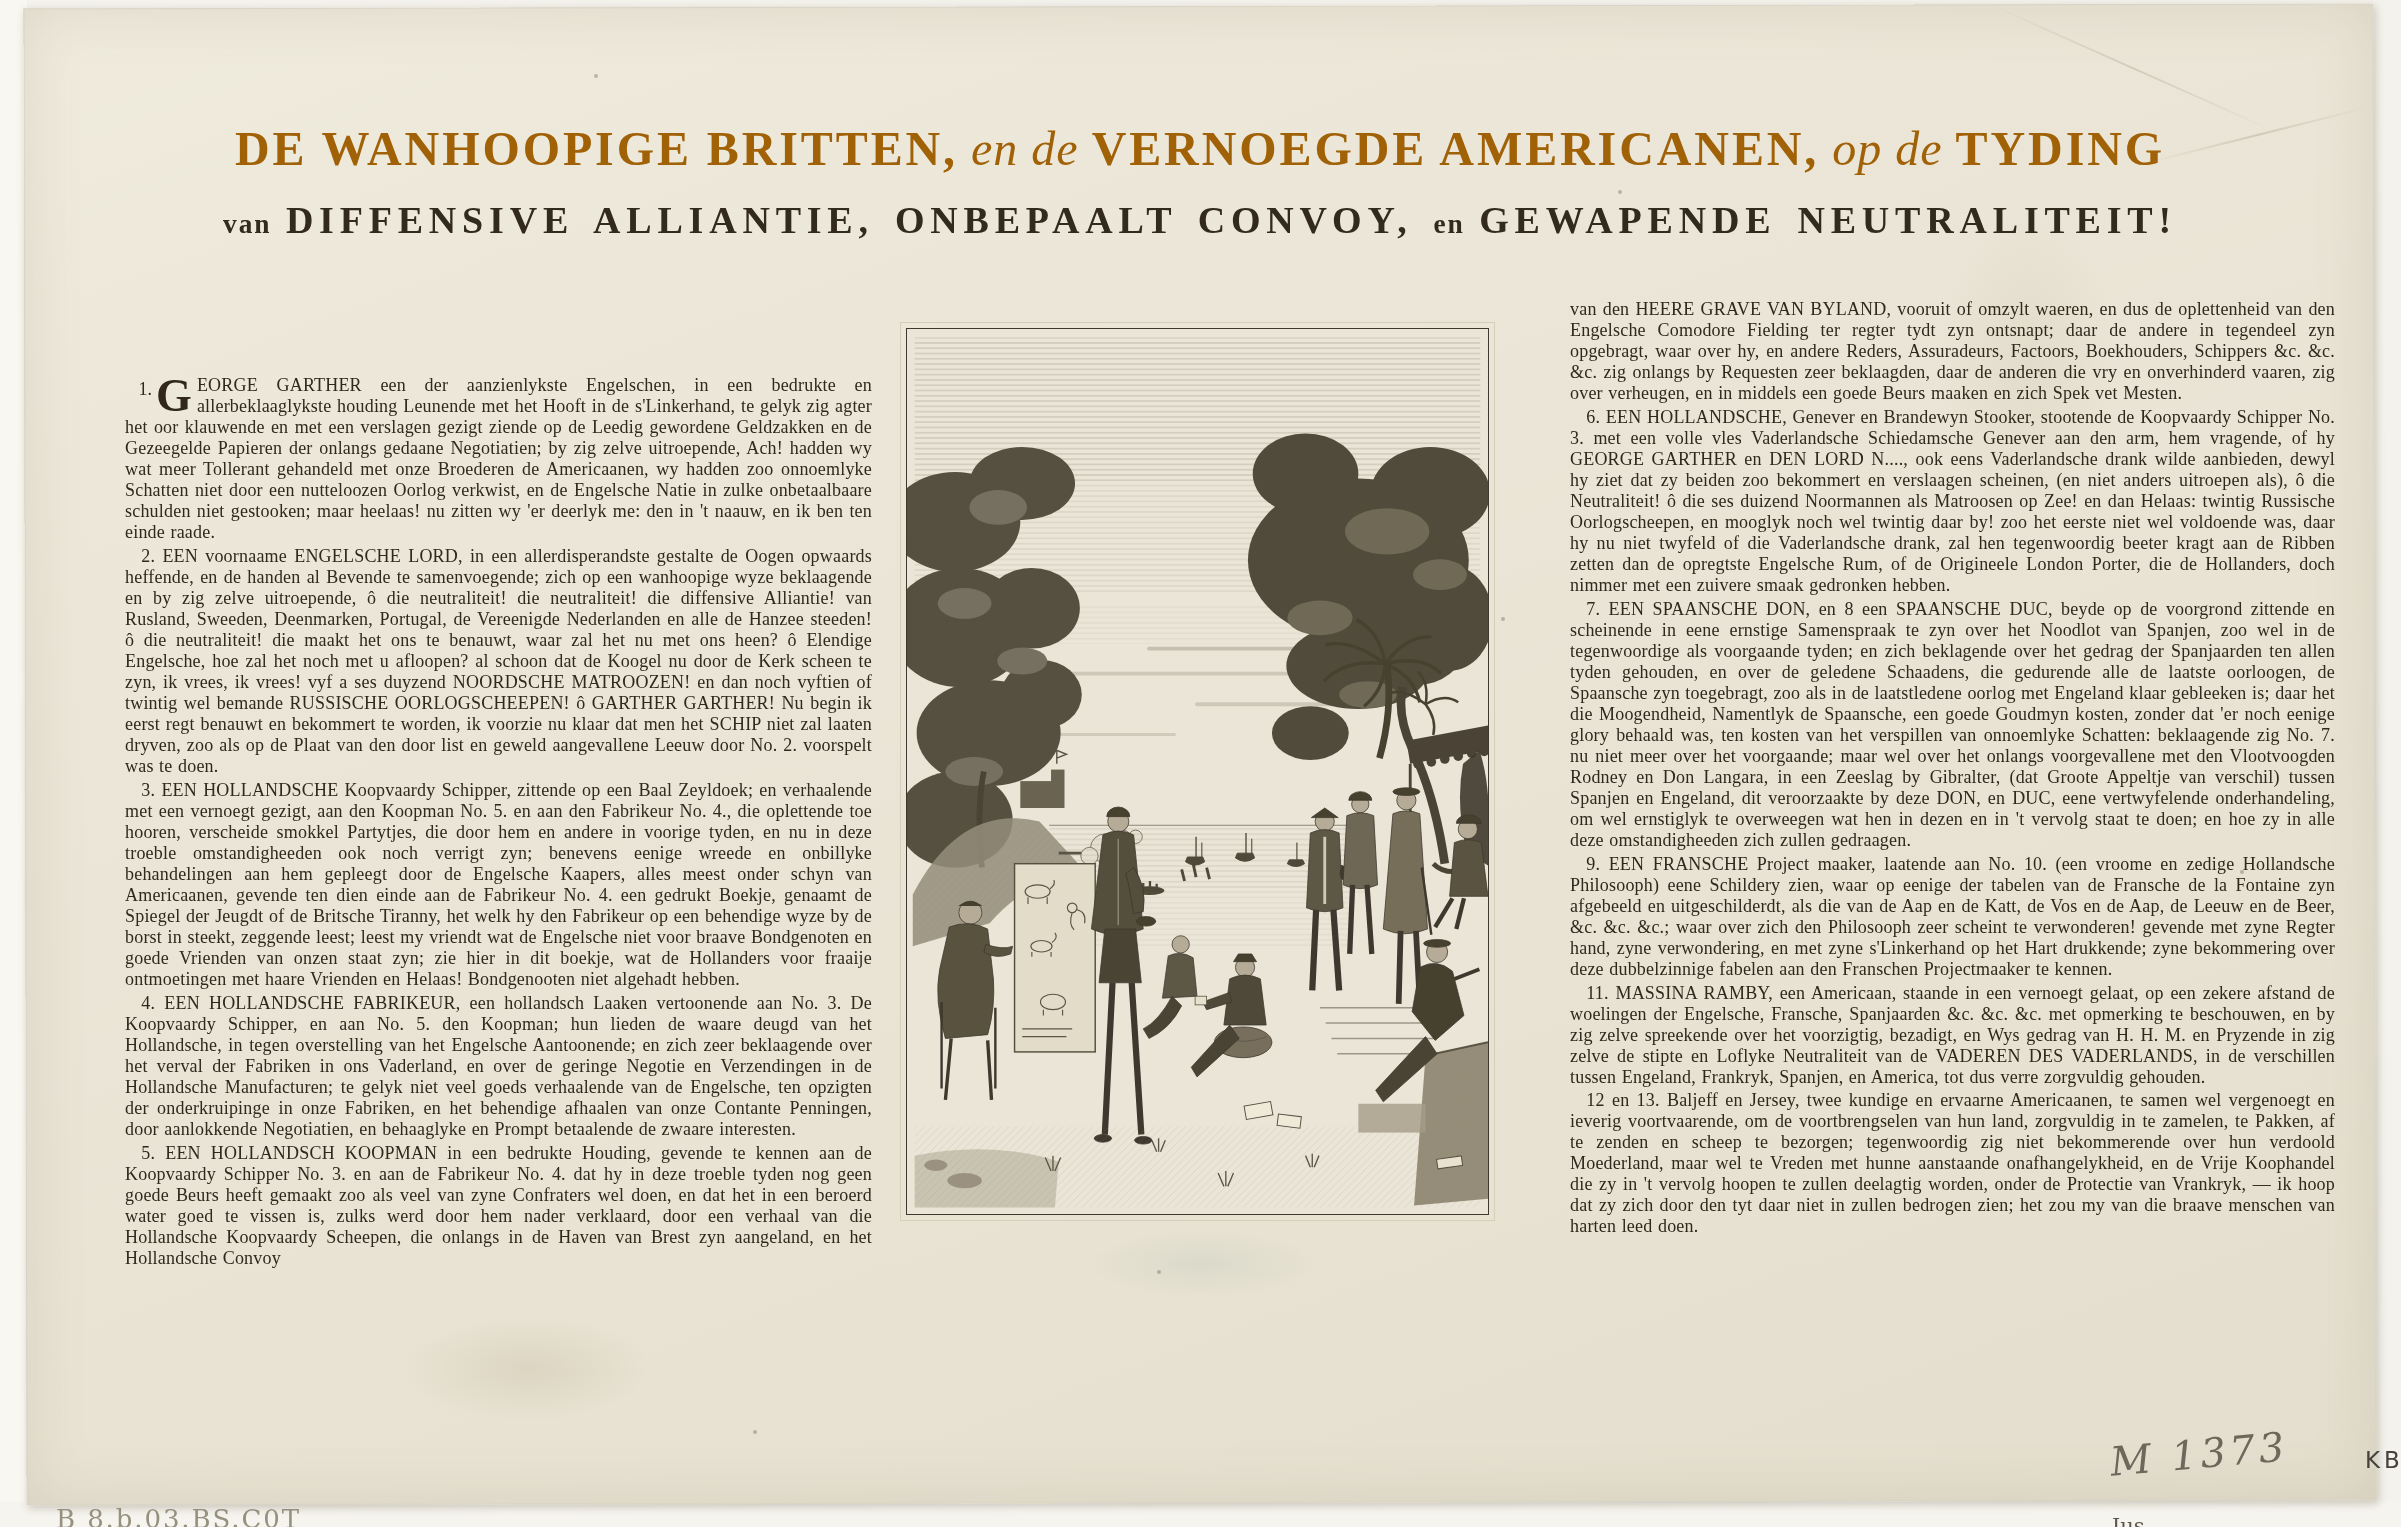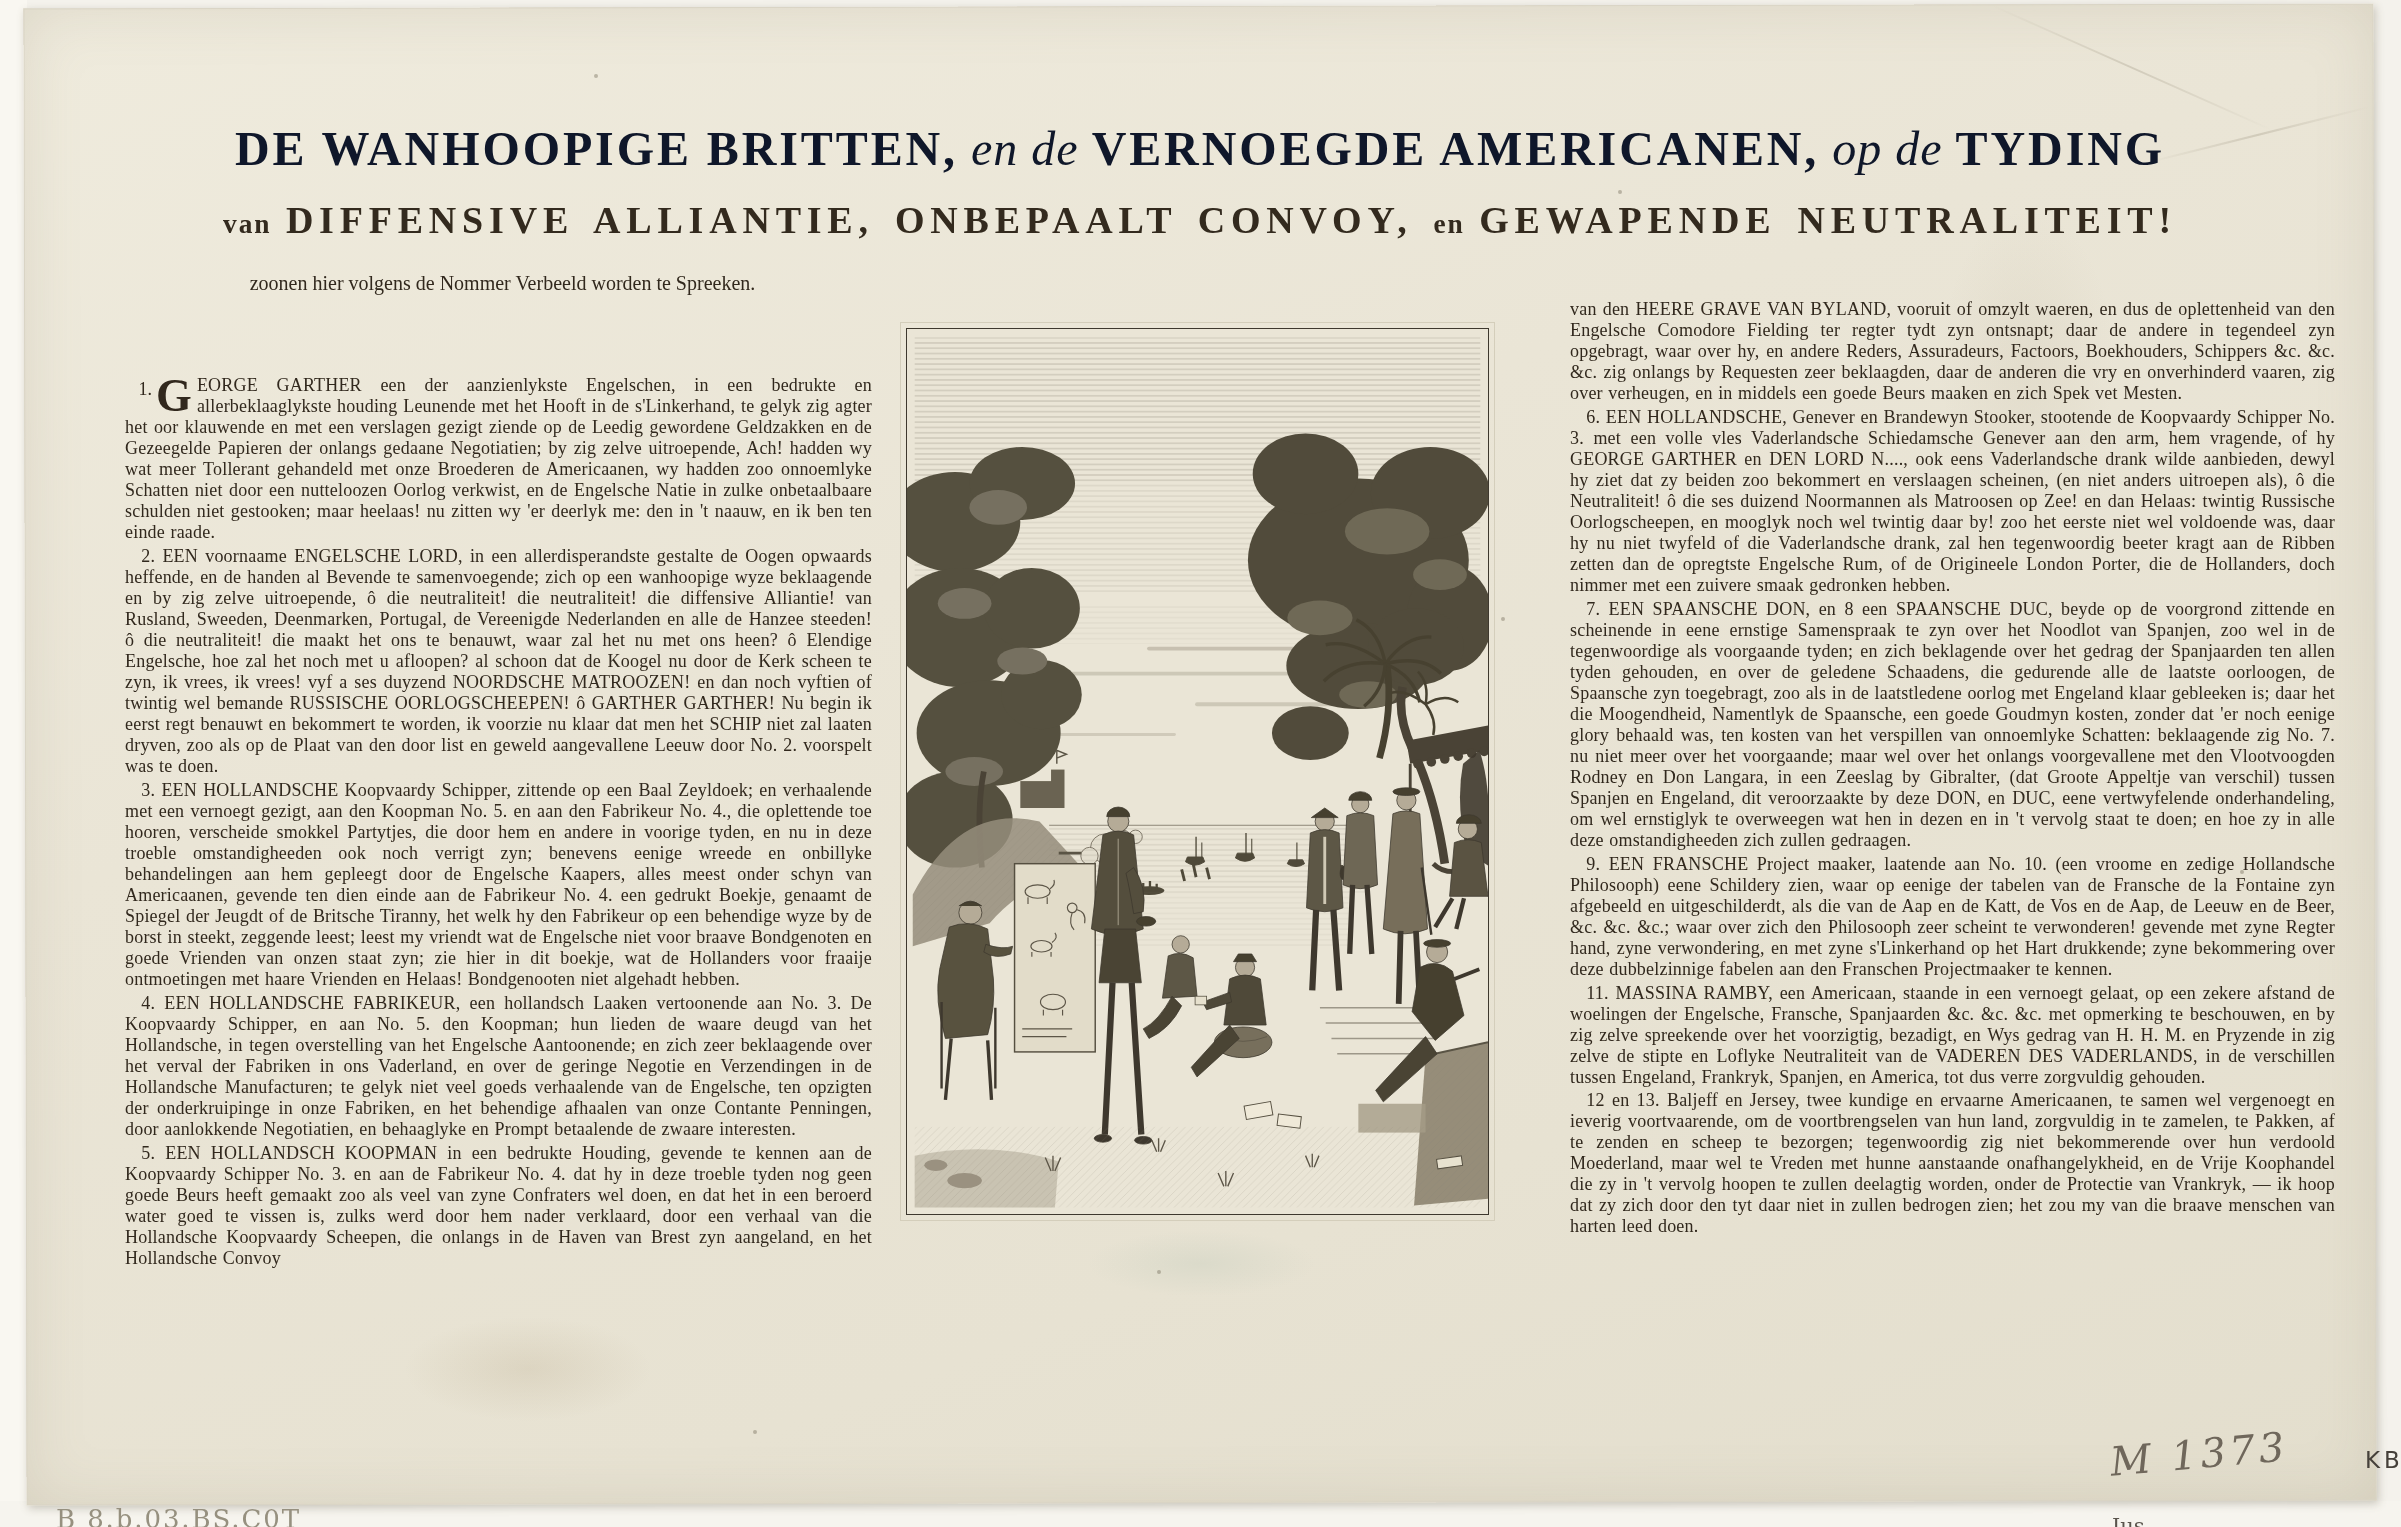--- a/index.html
+++ b/index.html
@@ -19,21 +19,21 @@
     background:linear-gradient(160deg,#efebdd 0%,#eae5d6 38%,#e7e2d2 72%,#e3decd 100%);
     box-shadow:inset 0 0 0 1px #d9d4c5, inset 0 0 58px rgba(140,130,105,.18), 1.9px 2.9px 8.6px rgba(95,88,70,.30);
     transform:rotate(-0.12deg);
   }
   .stain{border-radius:50%;pointer-events:none;}
   .speck{width:3.8px;height:3.8px;border-radius:50%;background:rgba(80,70,52,.32);}
   .crease{background:linear-gradient(90deg,transparent,rgba(120,110,88,.22),transparent);height:1.9px;}
   
   .title-1{
     left:25px;top:121px;width:2350px;text-align:center;white-space:nowrap;
-    font-size:48px;letter-spacing:2.9px;color:#0f172a;font-weight:bold;
+    font-size:48px;letter-spacing:2.9px;color:#a16207;font-weight:bold;
   }
   .title-2{
     left:25px;top:198px;width:2350px;text-align:center;white-space:nowrap;
     font-size:38px;letter-spacing:5.8px;word-spacing:5.8px;color:#332a1e;font-weight:bold;
   }
   .t-it{font-style:italic;font-weight:normal;letter-spacing:1px;}
   .t-sm{font-size:.72em;letter-spacing:1.9px;}
   
   .intro{
     left:146px;top:271px;width:713px;text-align:center;
@@ -99,21 +99,20 @@
 <div class="abs speck" style="left:1618px;top:190px;"></div>
 
 <div class="abs title-1">
   <span>DE WANHOOPIGE BRITTEN,</span><span class="t-it"> en de </span><span>VERNOEGDE AMERICANEN,</span><span class="t-it"> op de </span><span>TYDING</span>
 </div>
 <div class="abs title-2">
   <span class="t-sm">van </span><span>DIFFENSIVE ALLIANTIE, ONBEPAALT CONVOY, </span><span class="t-sm">en </span><span>GEWAPENDE NEUTRALITEIT!</span>
 </div>
 
 <div class="abs intro">
-  <div>zoonen hier volgens de Nommer Verbeeld worden te Spreeken.</div>
 </div>
 
 <div class="abs col col-left">
   <p class="p-first">
     <span class="dropwrap">
         <span class="pnum">1.</span>
         <span class="dropcap">G</span>
       </span><span>EORGE GARTHER een der aanzienlykste Engelschen, in een bedrukte en allerbeklaaglykste houding Leunende met het Hooft in de s'Linkerhand, te gelyk zig agter het oor klauwende en met een verslagen gezigt ziende op de Leedig gewordene Geldzakken en de Gezeegelde Papieren der onlangs gedaane Negotiatien; by zig zelve uitroepende, Ach! hadden wy wat meer Tollerant gehandeld met onze Broederen de Americaanen, wy hadden zoo onnoemlyke Schatten niet door een nutteloozen Oorlog verkwist, en de Engelsche Natie in zulke onbetaalbaare schulden niet gestooken; maar heelaas! nu zitten wy 'er deerlyk me: den in 't naauw, en ik ben ten einde raade.</span>
   </p>
   <p><span class="pnum">2.</span> <span>EEN voornaame ENGELSCHE LORD, in een allerdisperandste gestalte de Oogen opwaards heffende, en de handen al Bevende te samenvoegende; zich op een wanhoopige wyze beklaagende en by zig zelve uitroepende, ô die neutraliteit! die neutraliteit! die diffensive Alliantie! van Rusland, Sweeden, Deenmarken, Portugal, de Vereenigde Nederlanden en alle de Hanzee steeden! ô die neutraliteit! die maakt het ons te benauwt, waar zal het nu met ons heen? ô Elendige Engelsche, hoe zal het noch met u afloopen? al schoon dat de Koogel nu door de Kerk scheen te zyn, ik vrees, ik vrees! vyf a ses duyzend NOORDSCHE MATROOZEN! en dan noch vyftien of twintig wel bemande RUSSISCHE OORLOGSCHEEPEN! ô GARTHER GARTHER! Nu begin ik eerst regt benauwt en bekommert te worden, ik voorzie nu klaar dat men het SCHIP niet zal laaten dryven, zoo als op de Plaat van den door list en geweld aangevallene Leeuw door No. 2. voorspelt was te doen.</span></p>

